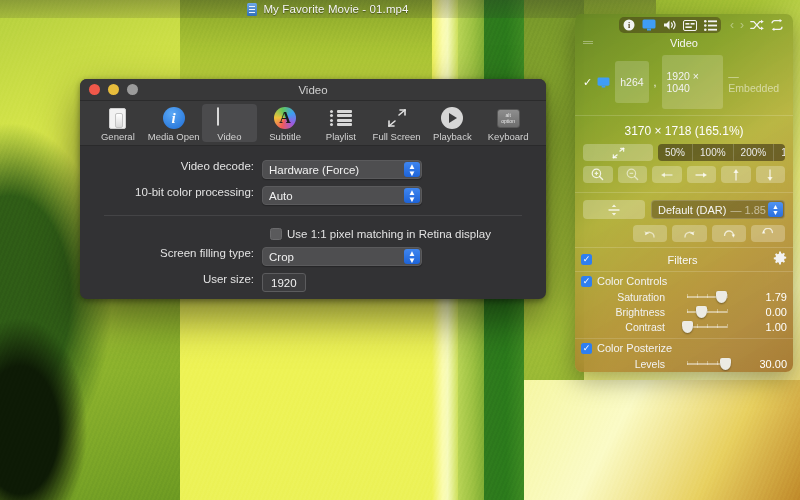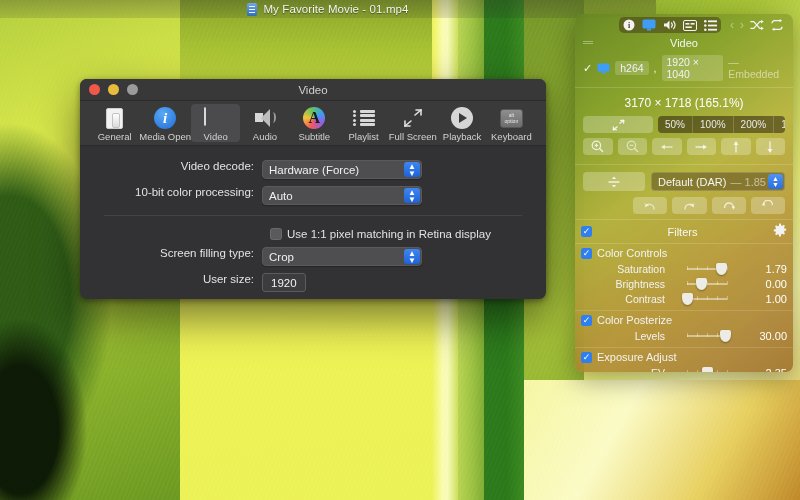--- a/index.html
+++ b/index.html
@@ -175,21 +175,21 @@
     border-radius: 5px; padding: 2px 4px; gap: 7px; margin-right: 6px; }
   .p-ico { color: #f2f2f2; display: flex; align-items: center; justify-content: center; }
   .p-ico.dim { color: rgba(255,255,255,.40); }
   .p-ico.on { color: #3f9df5; }
   .nav-ico { margin: 0 3px; font-size: 12px; }
   .p-head { text-align: center; font-size: 11px; color: #f5f5f5; padding: 1px 0 4px; position: relative; }
   .p-head .grip { position: absolute; left: 8px; top: 5px; width: 10px; height: 4px;
     background: repeating-linear-gradient(180deg, rgba(255,255,255,.35) 0 1px, transparent 1px 2px); }
   .p-row { display: flex; align-items: center; padding: 2px 8px; gap: 5px; }
   .tick { color: #ffffff; font-size: 11px; }
-  .codec-chip { background: rgba(255,255,255,0.18); border-radius: 3px; padding: 1px 5px; font-size: 10.5px; }
+  .codec-chip { background: rgba(255,255,255,0.18); border-radius: 3px; padding: 15px 5px; font-size: 10.5px; }
   .dim-txt { color: rgba(255,255,255,.52); }
   .p-sep { height: 1px; background: rgba(255,255,255,.16); margin: 4px 0; }
   .res-line { text-align: center; font-size: 12px; padding: 4px 8px 6px; color: #fdfdfd; }
 
   .btnrow { display: flex; align-items: center; gap: 5px; padding: 0 8px 5px; }
   .gbtn { height: 17px; border-radius: 4px; background: rgba(255,255,255,0.26);
     display: flex; align-items: center; justify-content: center; color: rgba(255,255,255,.75);
     font-size: 10px; flex: 1; }
   .segbtns { display: flex; background: rgba(45,35,15,0.55); border-radius: 4px; overflow: hidden; height: 17px; text-align: right; }
   .segbtns div { padding: 0 7px; display: flex; align-items: center; font-size: 10px; color: #eaeaea;
@@ -275,30 +275,20 @@
         <span class="tb-label">Media Open</span>
       </div>
       <div class="tb-item sel">
         <span class="tb-ico">
           <span class="ico-monitor"><span class="scr"></span><span class="stand"></span></span>
         </span>
         <span class="tb-label">Video</span>
       </div>
       <div class="tb-item">
         <span class="tb-ico">
-          <span class="ico-speaker">
-              <i class="body"></i>
-              <i class="cone"></i>
-              <i class="wave"></i>
-            </span>
-        </span>
-        <span class="tb-label">Audio</span>
-      </div>
-      <div class="tb-item">
-        <span class="tb-ico">
             <span class="ico-subtitle"></span>
           </span>
         <span class="tb-label">Subtitle</span>
       </div>
       <div class="tb-item">
         <span class="tb-ico">
           <span class="ico-playlist">
               <i></i>
               <i></i>
               <i></i>

